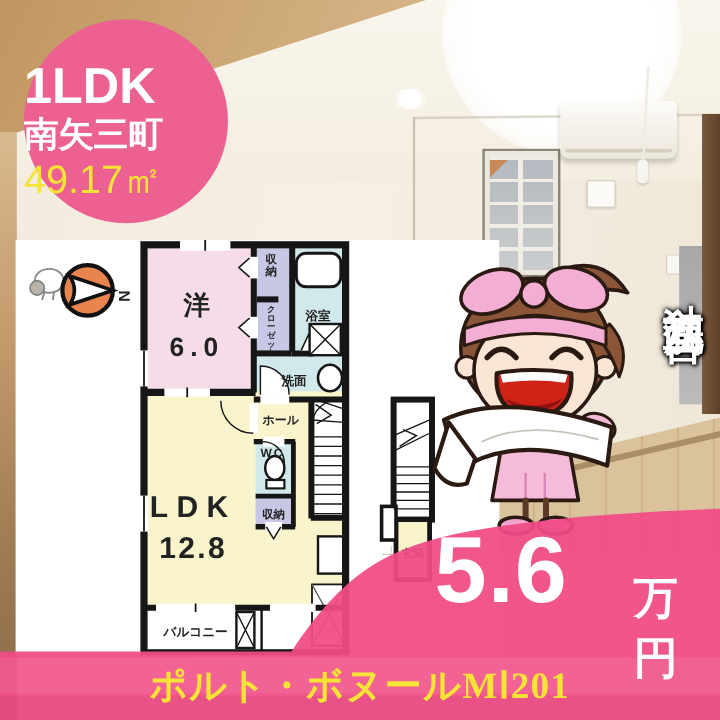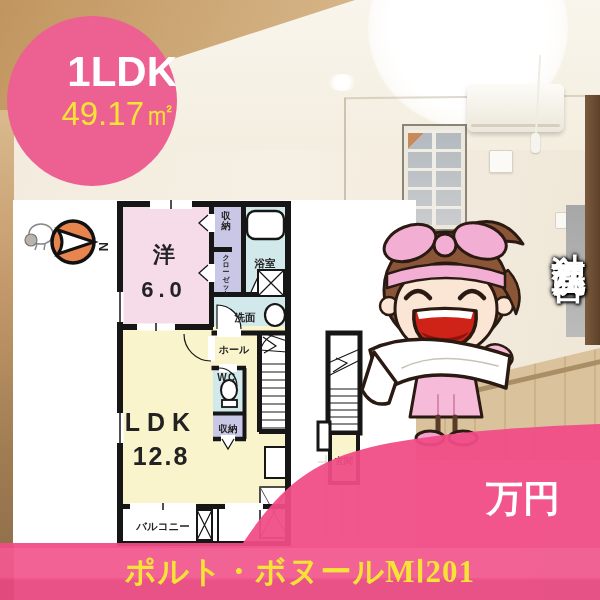--- a/index.html
+++ b/index.html
@@ -60,30 +60,30 @@
   .chara{position:absolute;left:358px;top:210px;z-index:3;}
   .v-feature{position:absolute;left:546px;top:226px;height:200px;z-index:3;
     writing-mode:vertical-rl;text-orientation:upright;
     font-size:34px;font-weight:bold;color:#fff;letter-spacing:4px;
     text-shadow:0 0 3px #000,0 0 5px #000,1px 1px 3px #000;}
 
   
   .overlay-svg{position:absolute;left:0;top:0;z-index:4;pointer-events:none;}
   .price-rent{position:absolute;left:362px;top:436px;z-index:5;color:#fff;
     font-size:78px;font-weight:800;line-height:1;letter-spacing:1px;}
-  .price-unit{position:absolute;left:486px;top:474px;z-index:5;color:#fff;
+  .price-unit{position:absolute;left:528px;top:474px;z-index:5;color:#fff;
     font-size:37px;font-weight:bold;}
   .price-fee{position:absolute;left:366px;top:507px;z-index:5;color:#fff;
     font-size:28px;font-weight:bold;letter-spacing:0px;}
   .bldg-name{position:absolute;left:0;top:551px;width:600px;text-align:center;z-index:5;
     font-size:31px;font-weight:bold;color:var(--hl-yellow,#f5e335);letter-spacing:1px;font-family:Liberation Serif, serif;}
 
   
-  .badge{position:absolute;left:7px;top:16px;width:170px;height:170px;border-radius:50%;
-    background:var(--accent-pink,#ec6191);z-index:6;color:#fff;text-align:right;}
+  .badge{position:absolute;left:20px;top:16px;width:170px;height:170px;border-radius:50%;
+    background:var(--accent-pink,#ec6191);z-index:6;color:#fff;text-align:left;}
   .badge-type{margin-top:33px;font-size:42px;font-weight:800;line-height:1.1;}
   .badge-town{font-size:29px;font-weight:bold;line-height:1.25;}
   .badge-area{font-size:33px;font-weight:400;color:var(--hl-yellow,#f5e335);line-height:1.15;}
 </style>
 </head>
 <body>
 
 <div id="stage" style="--accent-pink: #ec6191; --hl-yellow: #f5e335;">
 
   <div class="photo">
@@ -270,22 +270,24 @@
   </svg>
 
   <div class="v-feature">独立洗面台</div>
 
   <svg class="overlay-svg" width="600" height="600" viewBox="0 0 600 600">
     <path d="M0 543 L243 543 C286 478 322 456 390 443 C450 432 520 427 600 424 L600 600 L0 600 Z" fill="#f04b86" opacity="0.94"></path>
     <rect x="0" y="548" width="600" height="30" fill="#ffffff" opacity="0.08"></rect>
     <rect x="0" y="580" width="600" height="20" fill="#000000" opacity="0.035"></rect>
   </svg>
 
+  <div class="price-rent">5.6</div>
   <div class="price-unit">万円</div>
 
   <div class="bldg-name">ポルト・ボヌールMⅠ201</div>
 
   <div class="badge">
     <div class="badge-type">1LDK</div>
+    <div class="badge-town">南矢三町</div>
     <div class="badge-area">49.17㎡</div>
   </div>
 
 </div>
 
 </body></html>

